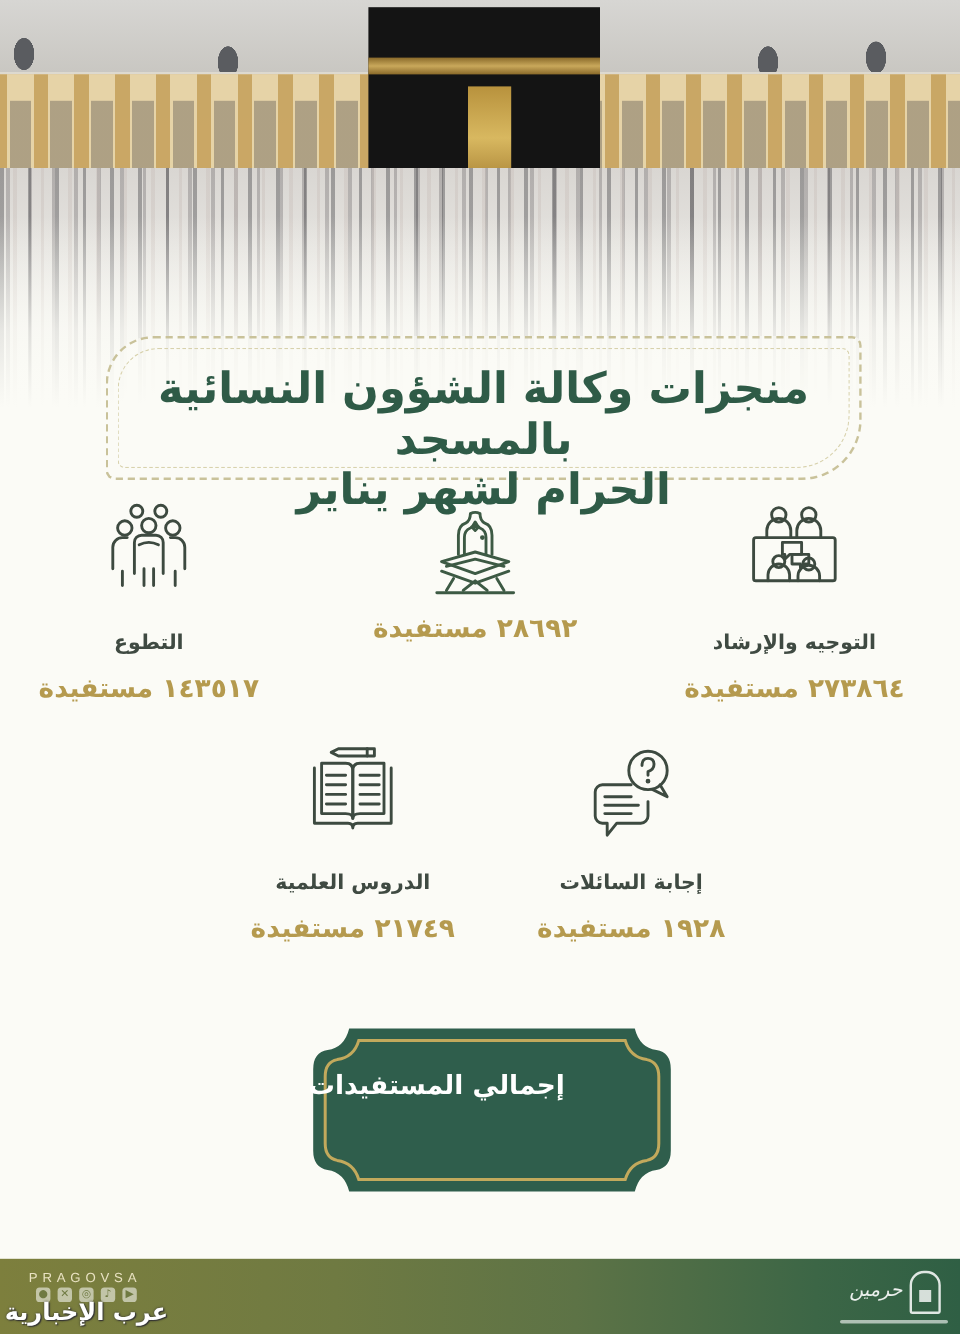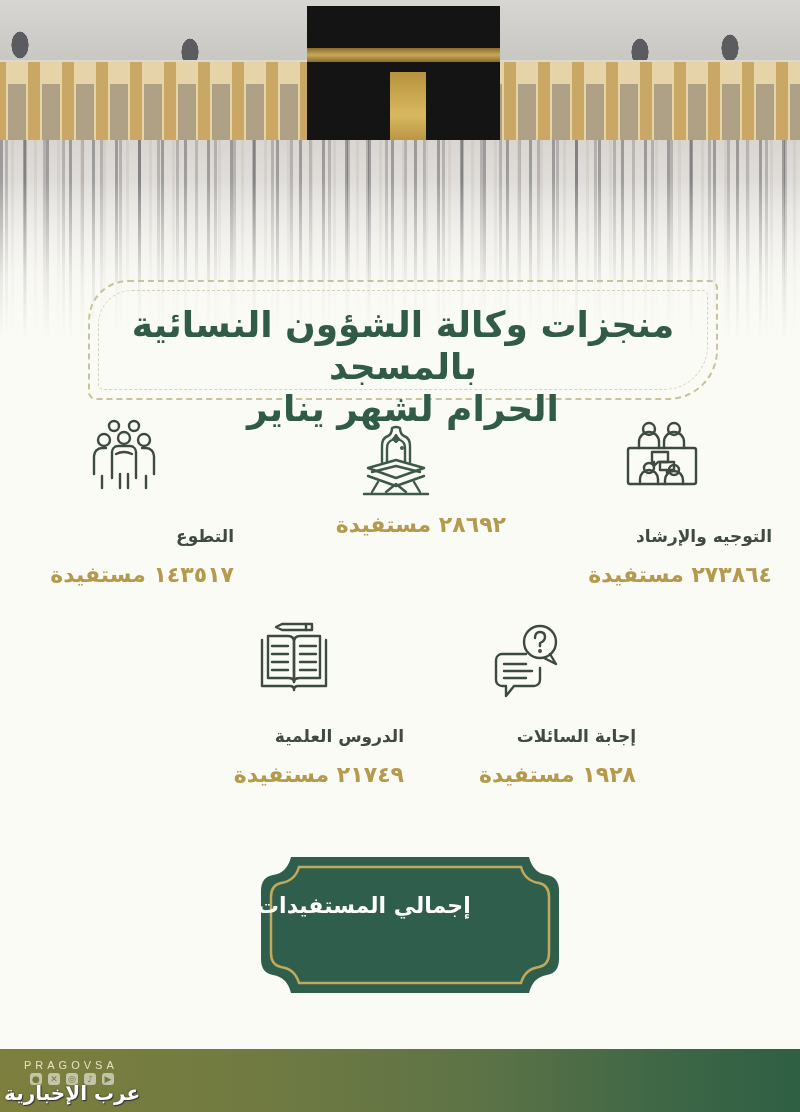--- a/index.html
+++ b/index.html
@@ -76,21 +76,21 @@
     position: absolute; left: 0; right: 0; top: 22px;
     text-align: center; direction: rtl;
     color: #2f5b47;
     font-family: "DejaVu Sans", sans-serif;
     font-weight: bold;
     font-size: 36px; line-height: 42px;
   }
 
   
   .stat {
-    position: absolute; width: 220px; 
+    position: absolute; width: 220px; text-align: center;
   }
   .stat .icon {
     display: block; margin: 0 auto; width: 80px; height: 80px;
   }
   .stat .label {
     display: block; direction: rtl;
     color: #3f4a42; font-weight: bold; font-size: 17px;
     margin-top: 26px; height: 24px; line-height: 24px;
   }
   .stat .value {
@@ -272,13 +272,18 @@
 <div class="footer">
   <div class="brand">PRAGOVSA</div>
   <div class="socials">
     <span>●</span>
     <span>✕</span>
     <span>◎</span>
     <span>♪</span>
     <span>▶</span>
   </div>
   <div class="watermark">عرب الإخبارية</div>
+  <div class="logo">
+    <div class="emblem"></div>
+    <div class="script">حرمين</div>
+    <div class="small"></div>
+  </div>
 </div>
 
 </body></html>

